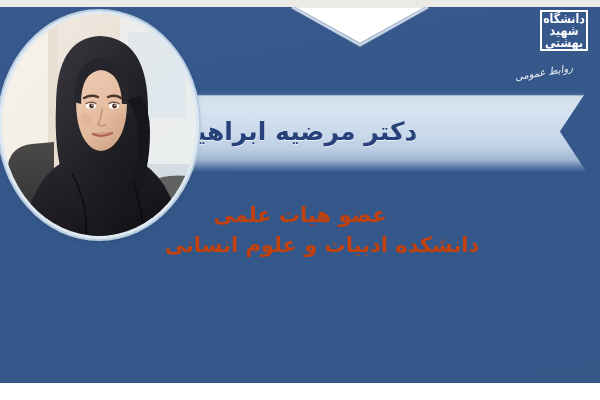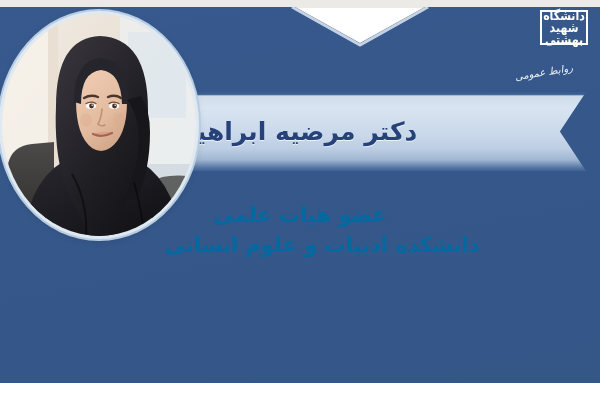--- a/index.html
+++ b/index.html
@@ -128,21 +128,21 @@
     right: 12px;
     top: 10px;
     width: 74px;
     height: 84px;
   }
   .seal {
     position: absolute;
     right: 0;
     top: 0;
     width: 48px;
-    height: 35px;
+    height: 41px;
     border: 2px solid #ffffff;
     box-sizing: border-box;
     display: flex;
     flex-direction: column;
     align-items: center;
     justify-content: center;
     line-height: 1.0;
     color: #ffffff;
   }
   .seal span {
@@ -169,21 +169,21 @@
   }
 
   
   .subtitle {
     position: absolute;
     left: 0;
     top: 200px;
     width: 600px;
     text-align: center;
     direction: rtl;
-    color: #0369a1;
+    color: #c2410c;
     font-weight: bold;
     line-height: 1.45;
   }
   .subtitle .line-1 { font-size: 21px; display: block; }
   .subtitle .line-2 { font-size: 21px; display: block; margin-left: 44px; }
 </style>
 </head>
 <body>
 
 <div class="stage">

